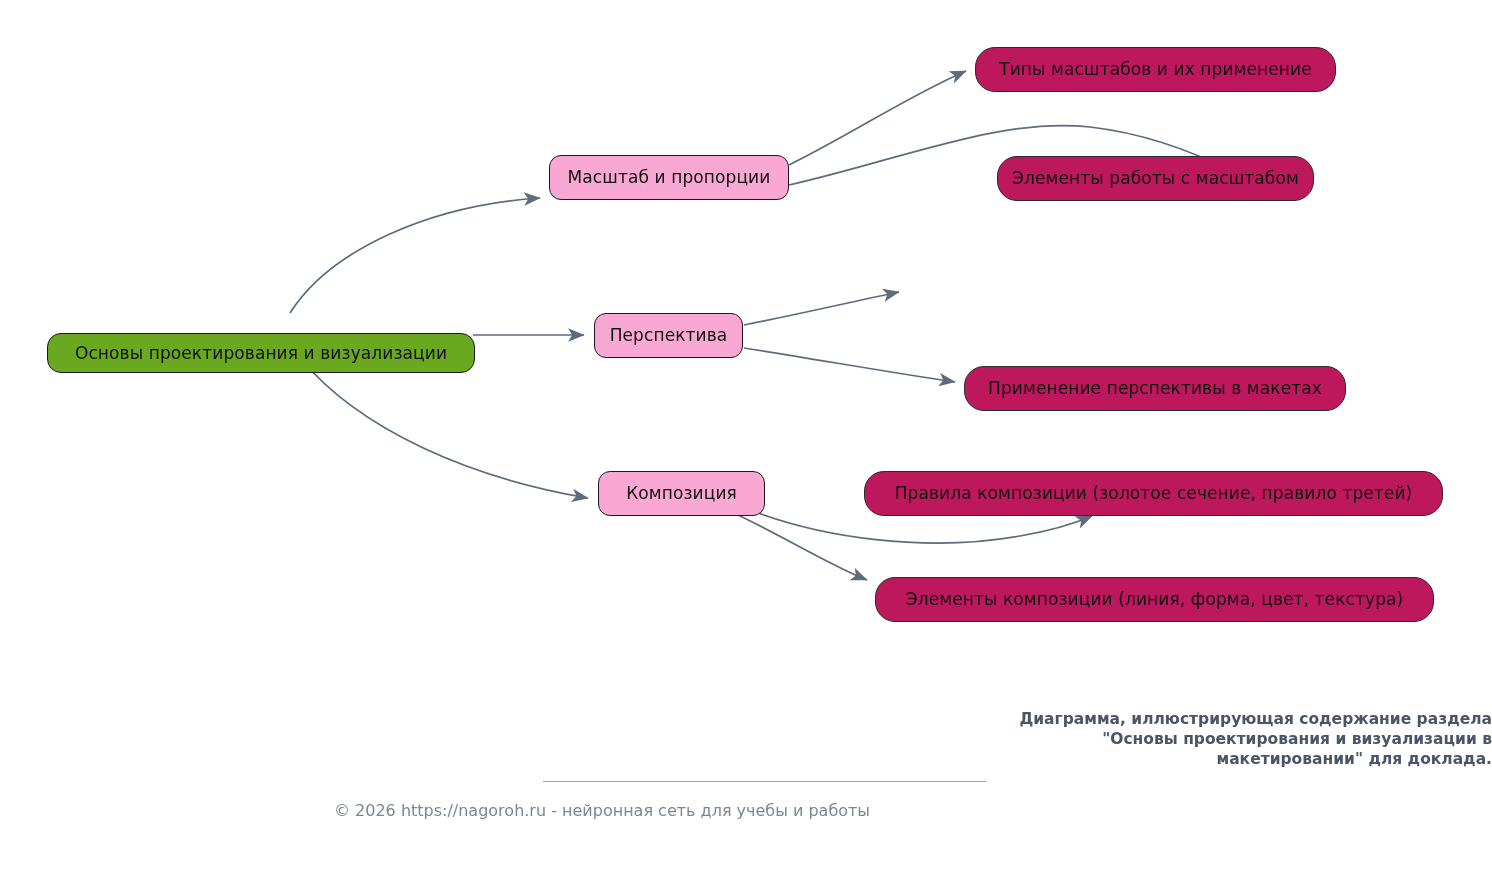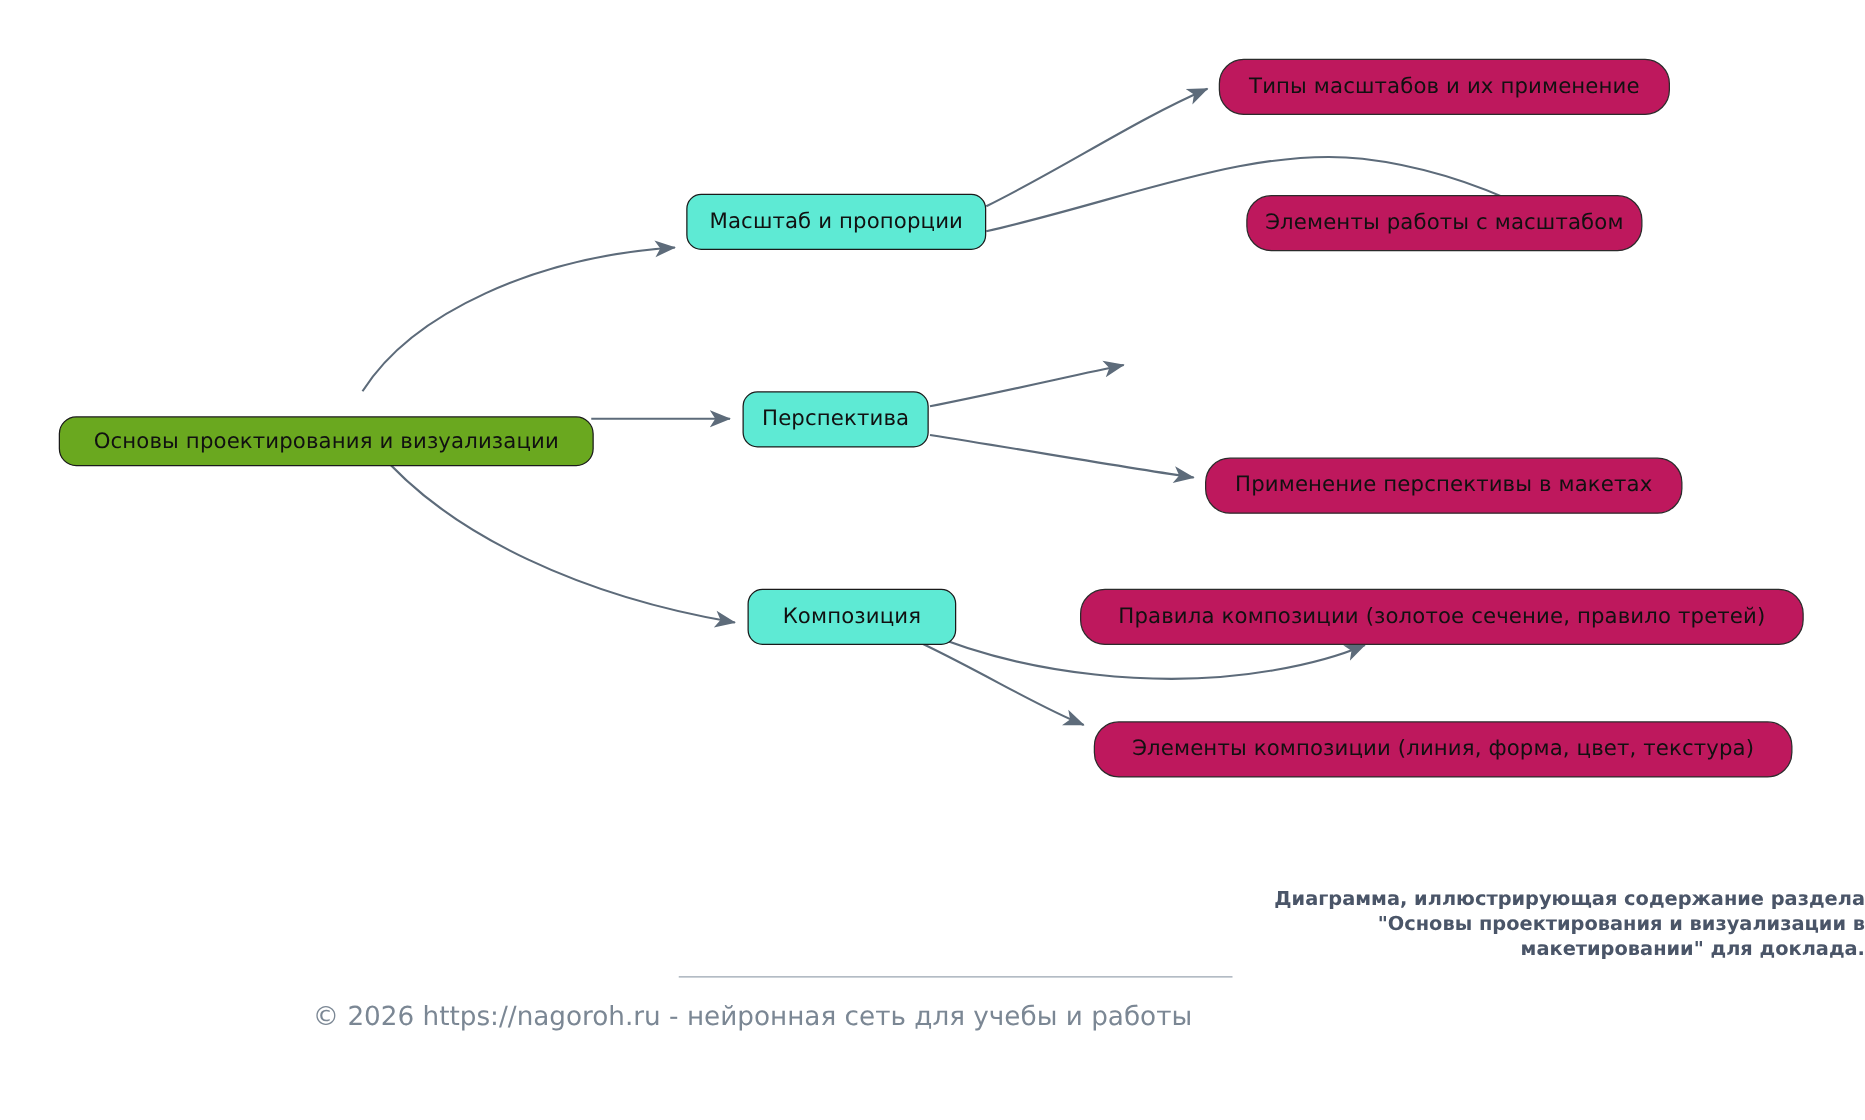--- a/index.html
+++ b/index.html
@@ -39,21 +39,21 @@
     line-height: 1;
     letter-spacing: 0.1px;
   }
   .node-root {
     background: #6aa81f;
     border: 1.6px solid #1a1a1a;
     border-radius: 14px;
     color: #111111;
   }
   .node-branch {
-    background: #5eead4;
+    background: #f9a8d4;
     border: 1.6px solid #1a1a1a;
     border-radius: 12px;
     color: #111111;
   }
   .node-leaf {
     background: #be185d;
     border: 1.6px solid #2b2b2b;
     border-radius: 20px;
     color: #111111;
   }
@@ -72,21 +72,21 @@
     position: absolute;
     height: 1px;
     background: #9aa5b1;
   }
   .footer {
     position: absolute;
     left: 0;
     width: 1204px;
     text-align: center;
     font-family: "DejaVu Sans", sans-serif;
-    font-size: 21px;
+    font-size: 16px;
     color: #7b8794;
   }
 </style>
 </head>
 <body>
 
 <div id="stage">
 
   <svg id="edges" viewBox="0 0 1492 896">
     <defs>

